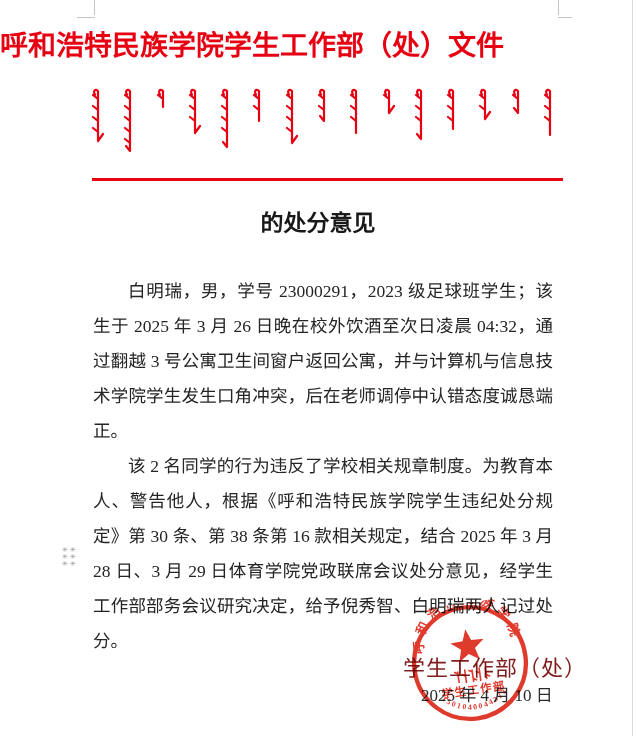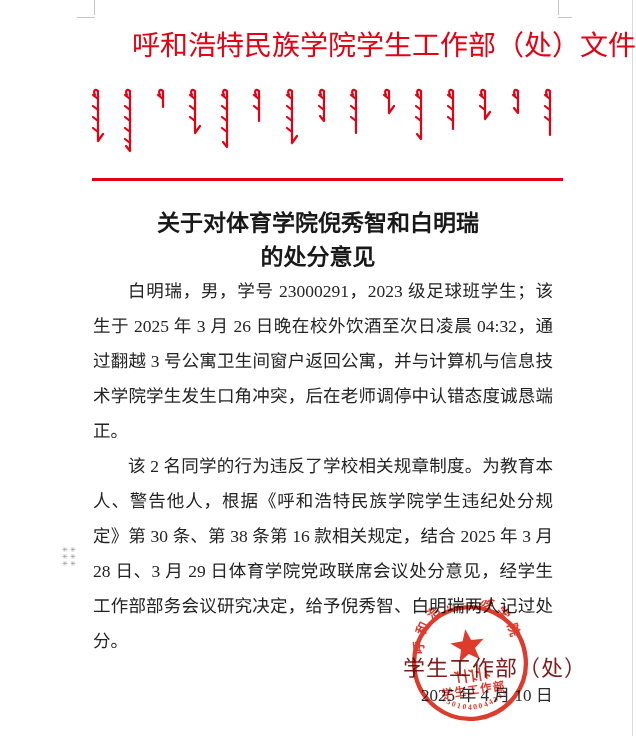--- a/index.html
+++ b/index.html
@@ -10,22 +10,22 @@
   
   .page-edge{position:absolute;top:0;left:632px;width:1px;height:736px;background:#d6dbd6;}
   .bmark{position:absolute;background:#c3c7c3;}
   .bmark.tl-v{left:94px;top:0;width:1px;height:15px;}
   .bmark.tl-h{left:77px;top:17px;width:18px;height:1px;}
   .bmark.tr-v{left:558px;top:0;width:1px;height:15px;}
   .bmark.tr-h{left:558px;top:17px;width:14px;height:1px;}
 
   
   .masthead{
-    position:absolute;top:26px;left:0;width:100%;text-align:right;
-    font-size:28px;line-height:40px;font-weight:normal;color:#e60012;
+    position:absolute;top:26px;left:0;width:100%;text-align:left;
+    font-size:28px;line-height:40px;font-weight:bold;color:#e60012;
     letter-spacing:0px;white-space:nowrap;
   }
   
   .mongol-band{
     position:absolute;top:86px;left:90px;width:468px;height:62px;
     display:flex;justify-content:space-between;align-items:flex-start;
   }
   .mongol-band svg{display:block;}
 
   
@@ -124,21 +124,20 @@
       <path d="M8 5 V27 M8 5 C5 2 3 5 5 9 M8 13 l-5 -4 M8 27 l-4 -5" stroke="#e60012" stroke-width="2.2" fill="none" stroke-linecap="round"></path>
     </svg>
     <svg width="16" height="54" viewBox="0 0 16 54">
       <path d="M8 5 V49 M8 5 C5 2 3 5 5 9 M8 13 l-5 -4 M8 24 l-5 -4 M8 35 l-5 -4" stroke="#e60012" stroke-width="2.2" fill="none" stroke-linecap="round"></path>
     </svg>
   </div>
 
 <div class="red-rule"></div>
 
 <div class="doc-title">
-  <div>关于对体育学院倪秀智和白明瑞</div>
   <div>的处分意见</div>
 </div>
 
 <div class="body-text">
   <p>白明瑞，男，学号 23000291，2023 级足球班学生；该生于 2025 年 3 月 26 日晚在校外饮酒至次日凌晨 04:32，通过翻越 3 号公寓卫生间窗户返回公寓，并与计算机与信息技术学院学生发生口角冲突，后在老师调停中认错态度诚恳端正。</p>
   <p>该 2 名同学的行为违反了学校相关规章制度。为教育本人、警告他人，根据《呼和浩特民族学院学生违纪处分规定》第 30 条、第 38 条第 16 款相关规定，结合 2025 年 3 月 28 日、3 月 29 日体育学院党政联席会议处分意见，经学生工作部部务会议研究决定，给予倪秀智、白明瑞两人记过处分。</p>
 </div>
 
 <div class="margin-dots">
   <span>✳</span>

